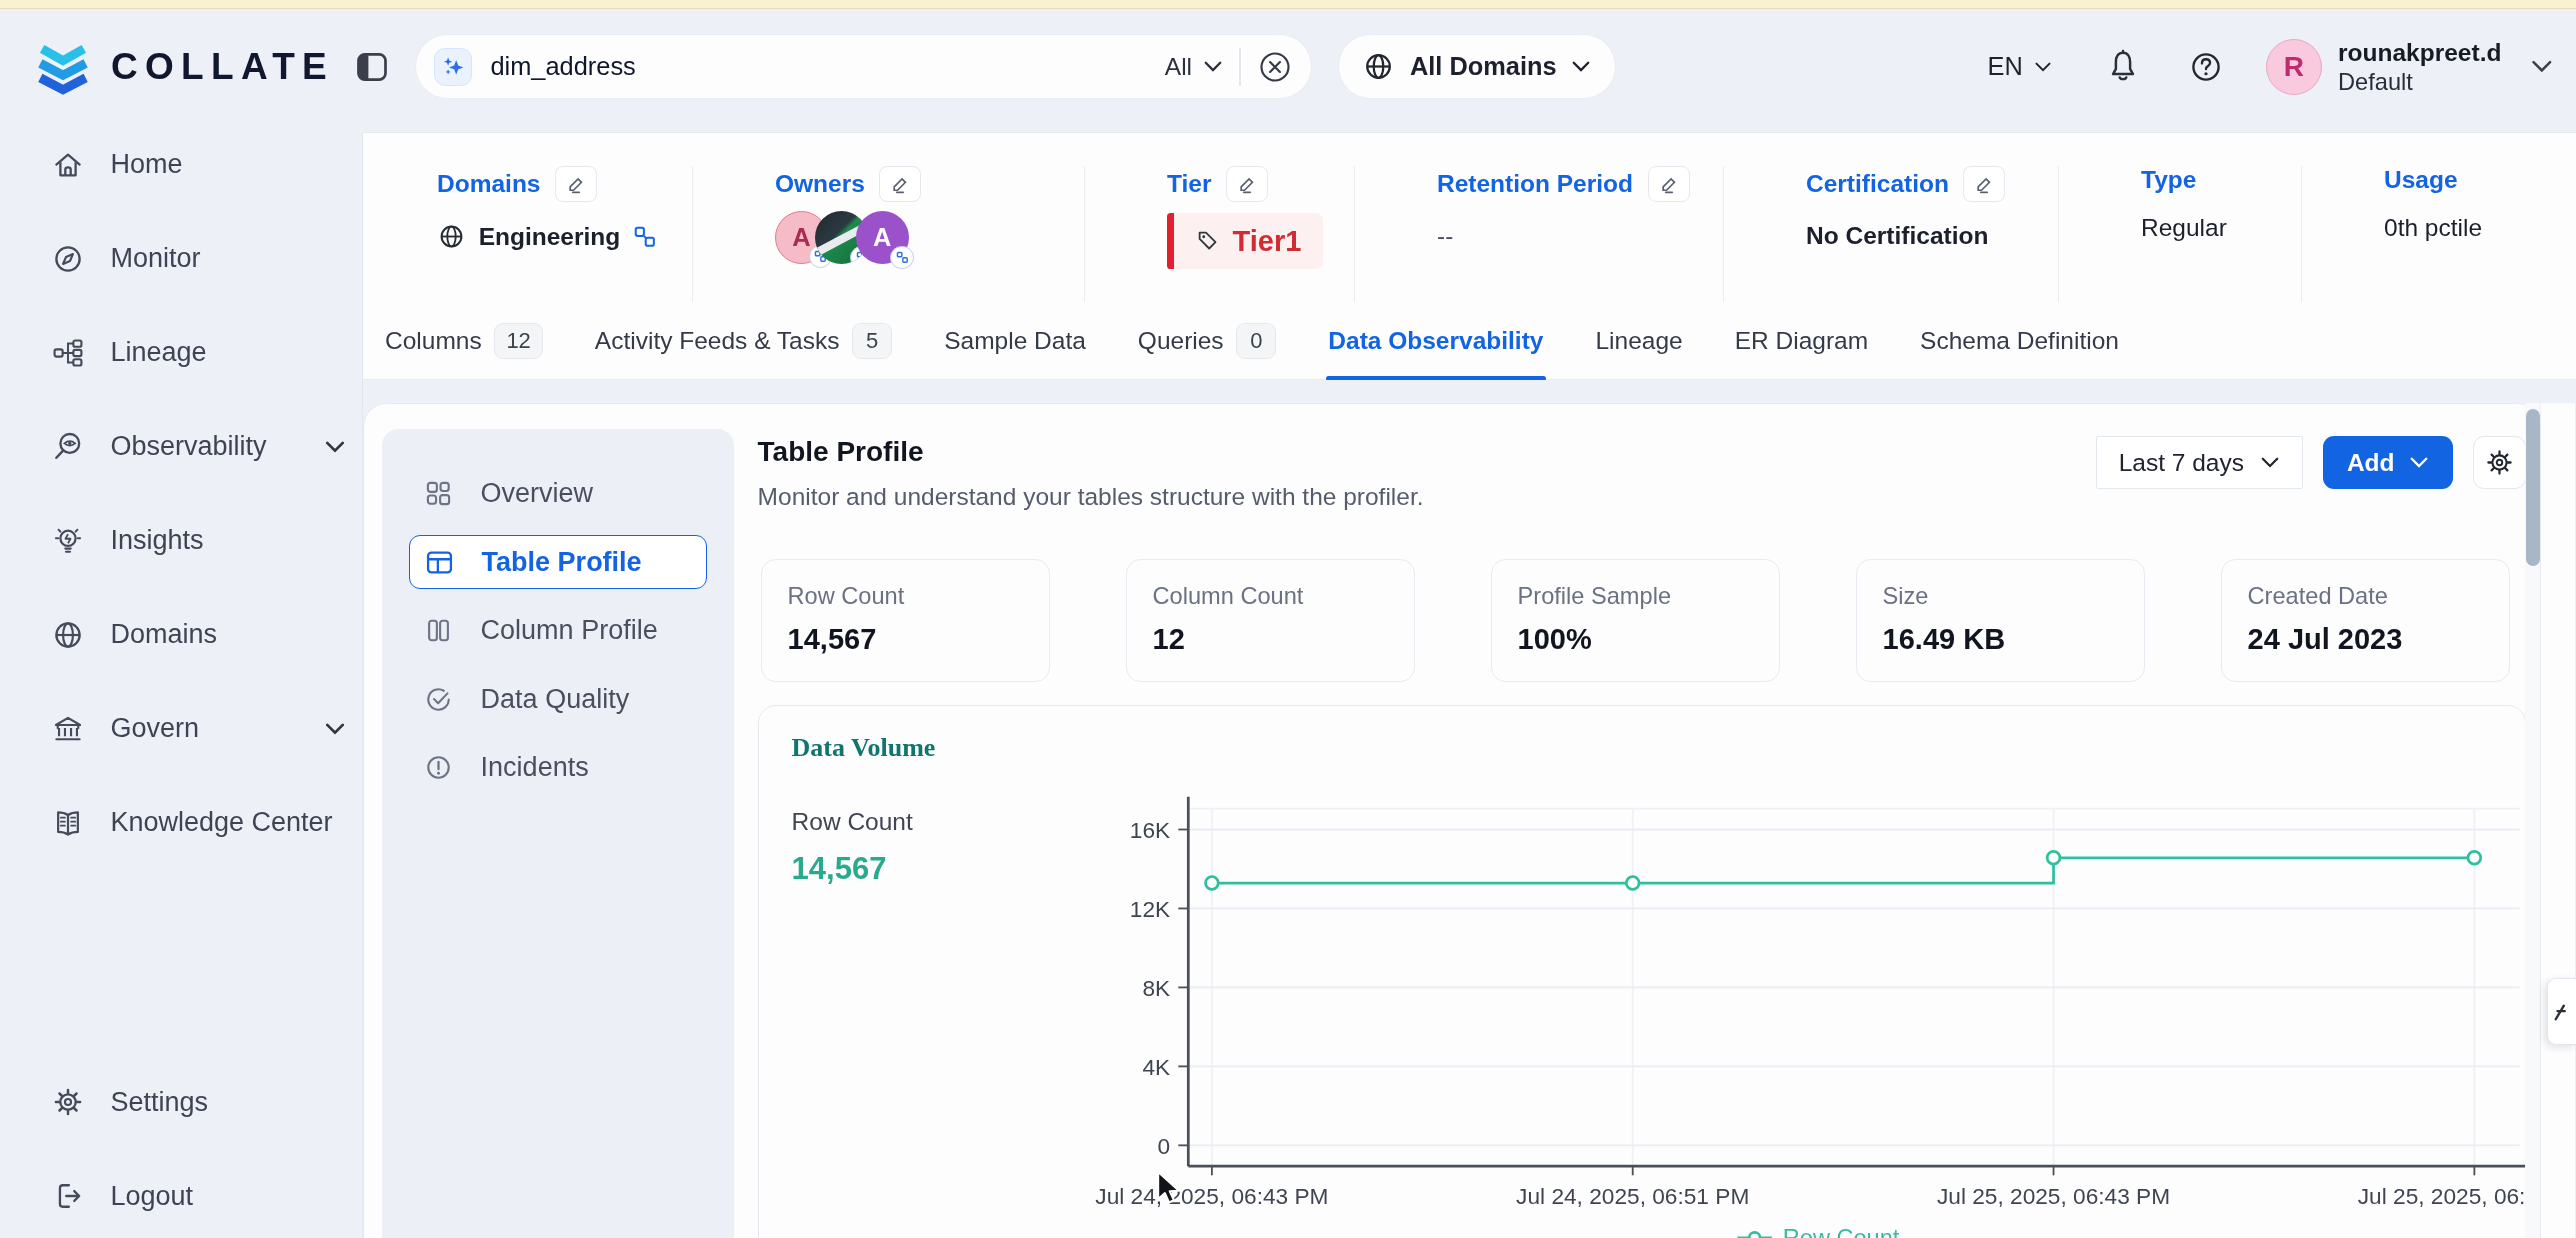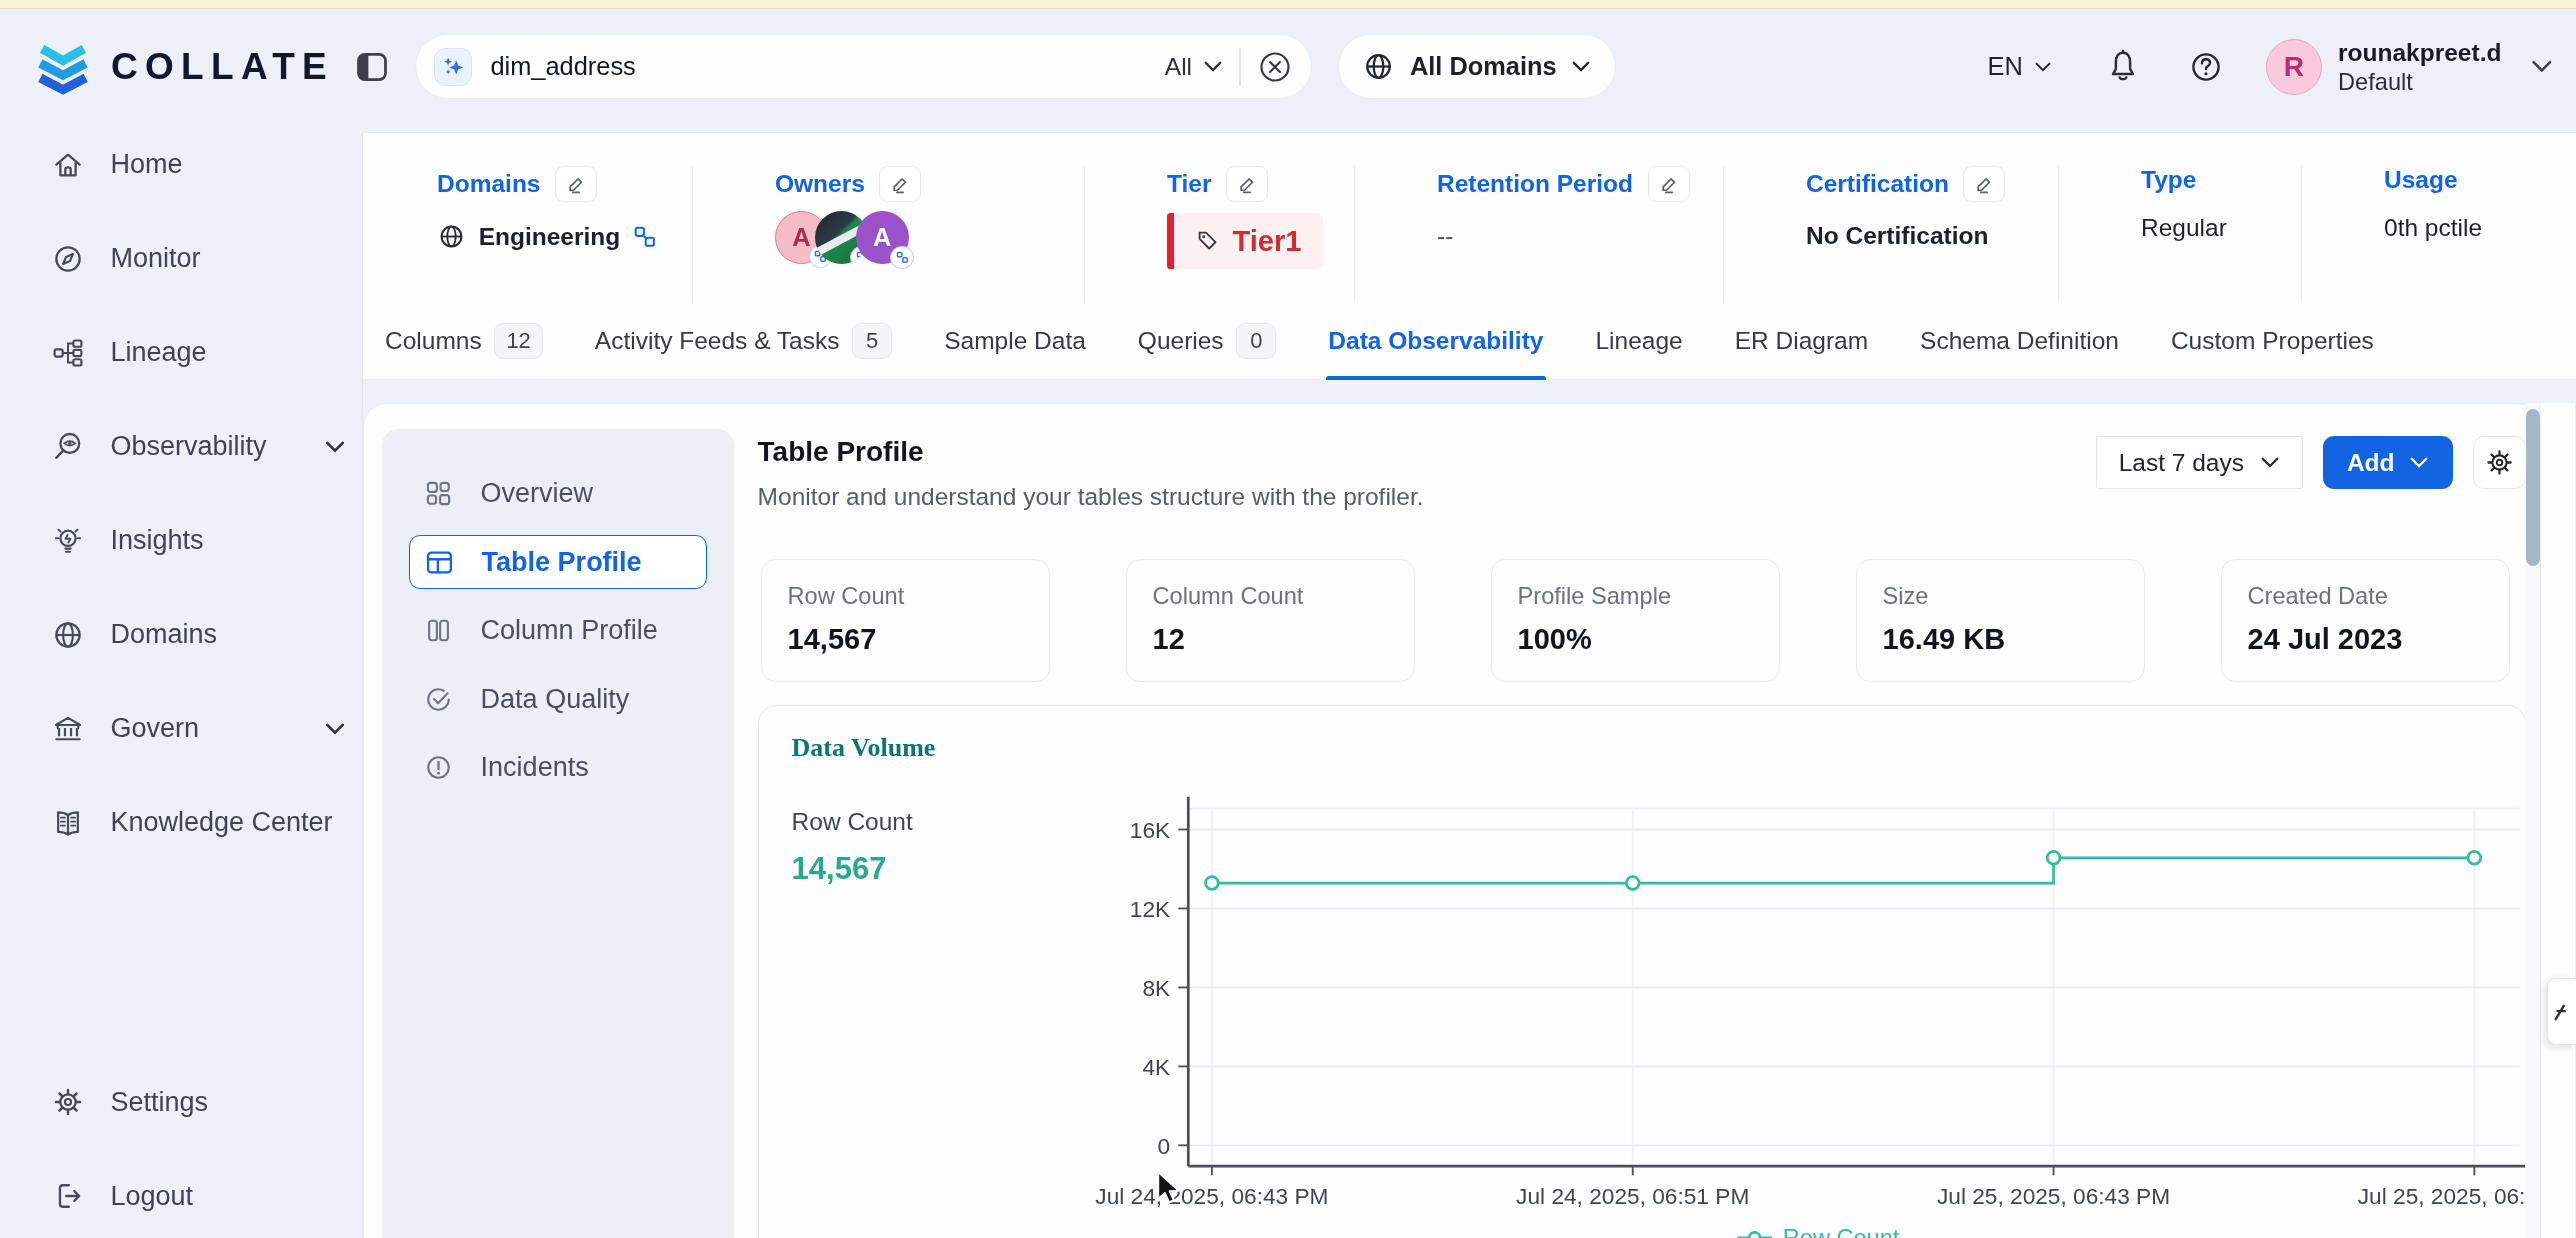--- a/index.html
+++ b/index.html
@@ -474,23 +474,20 @@
         <span>Data Observability</span>
       </div>
       <div class="tab">
         <span>Lineage</span>
       </div>
       <div class="tab">
         <span>ER Diagram</span>
       </div>
       <div class="tab">
         <span>Schema Definition</span>
-      </div>
-      <div class="tab">
-        <span>Custom Properties</span>
       </div>
     </div>
 
     <div class="content-bg">
       <div class="white-card">
 
         <div class="inner-nav">
           <div class="nav-row">
             <svg width="31" height="31" viewBox="0 0 38 38">
               <rect x="6" y="6" width="11" height="11" rx="3" fill="none" stroke="#6d7484" stroke-width="2.6"></rect>

